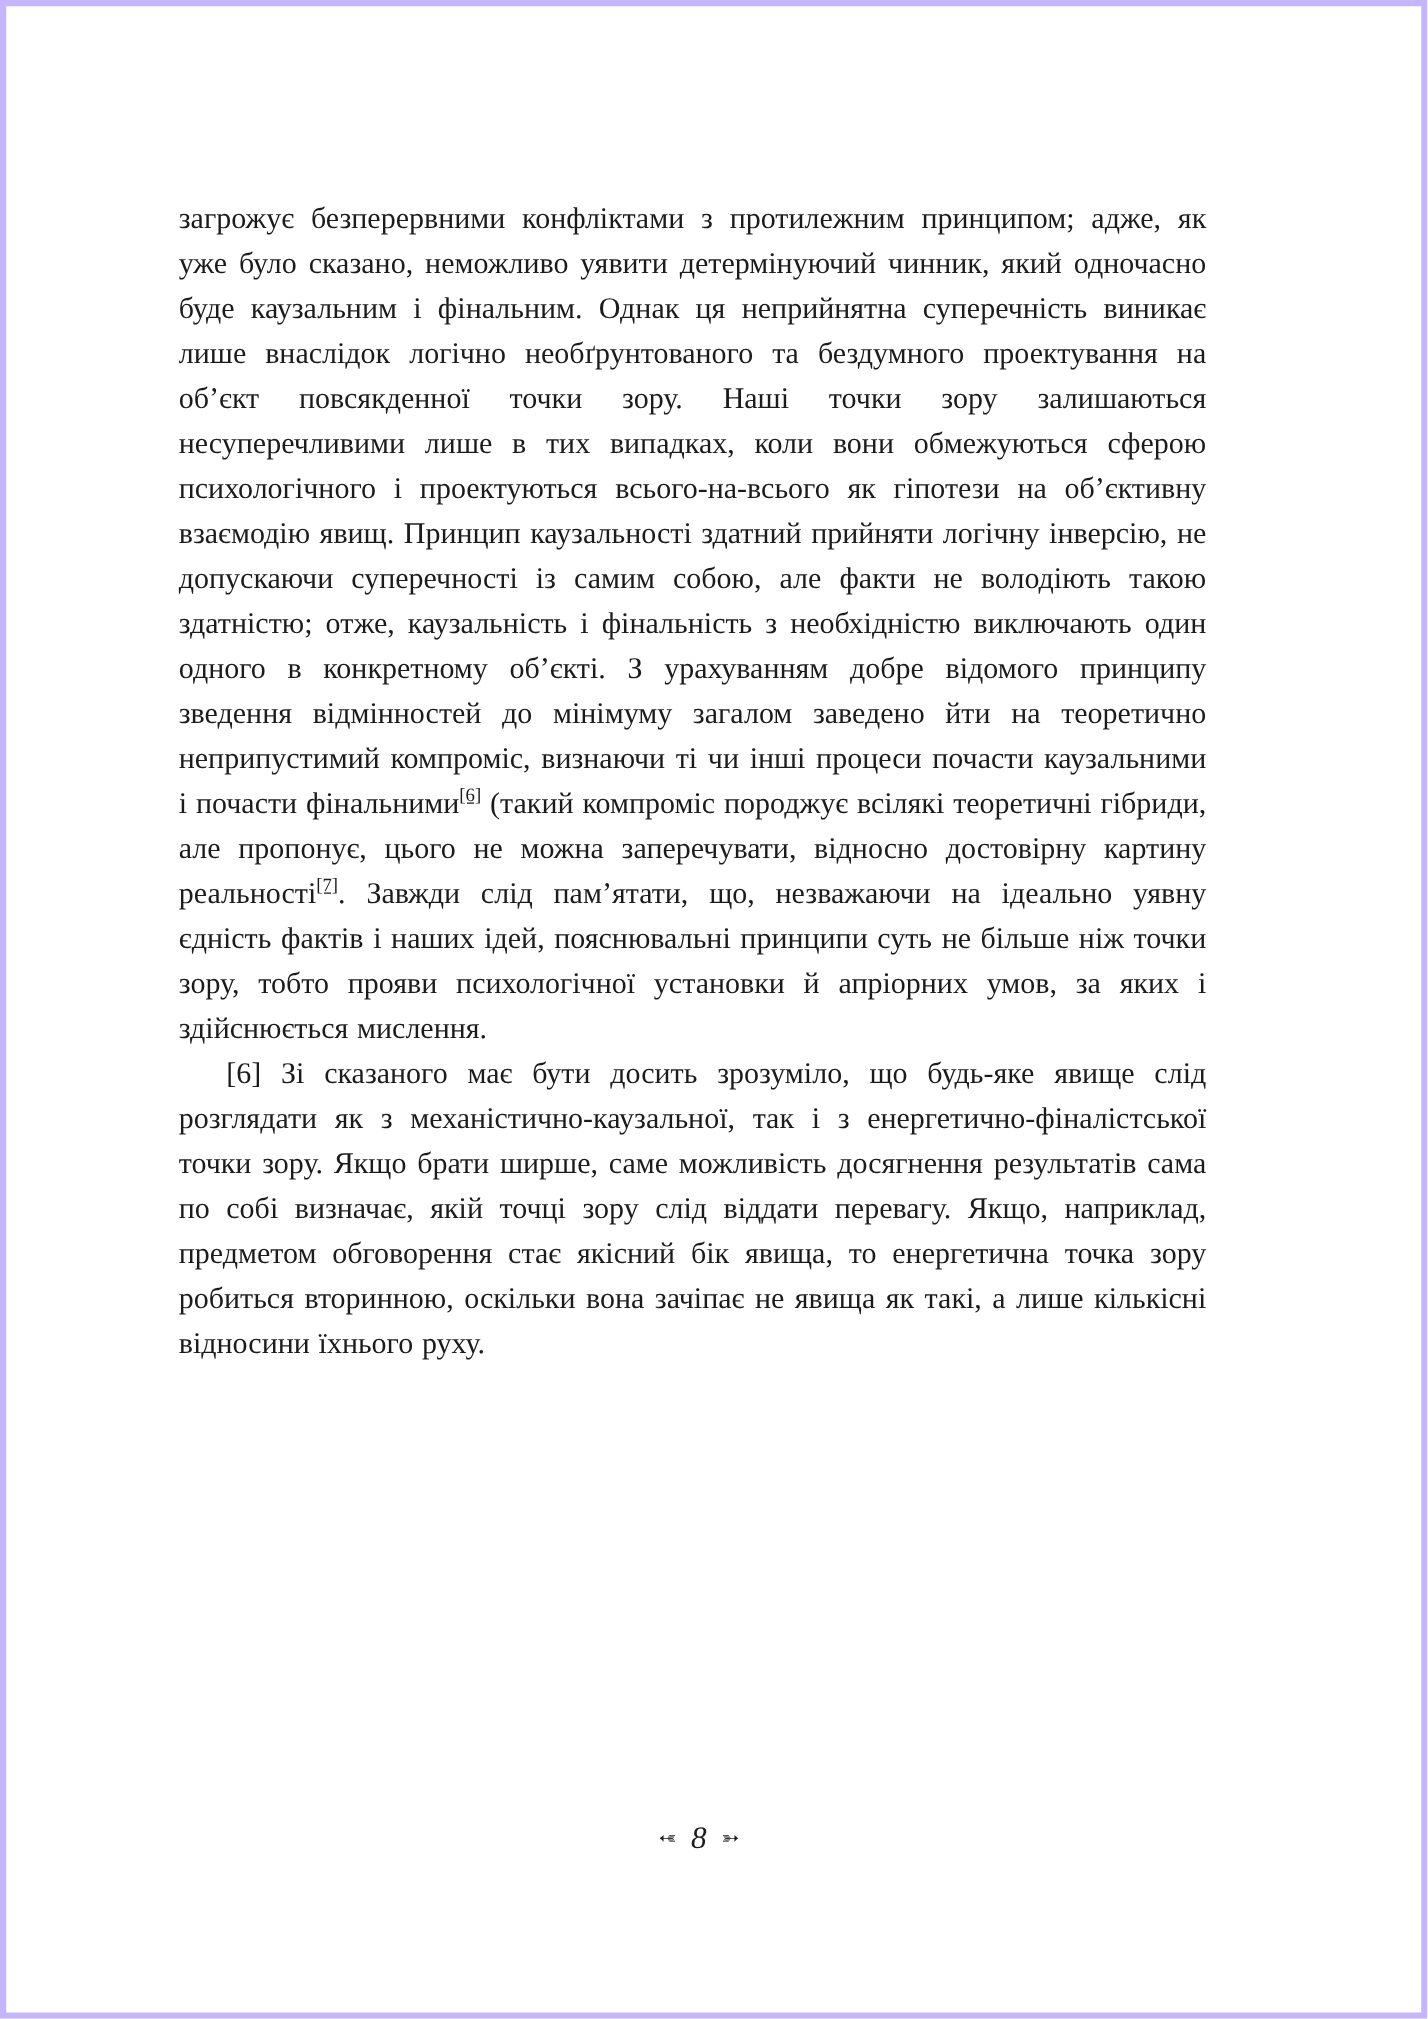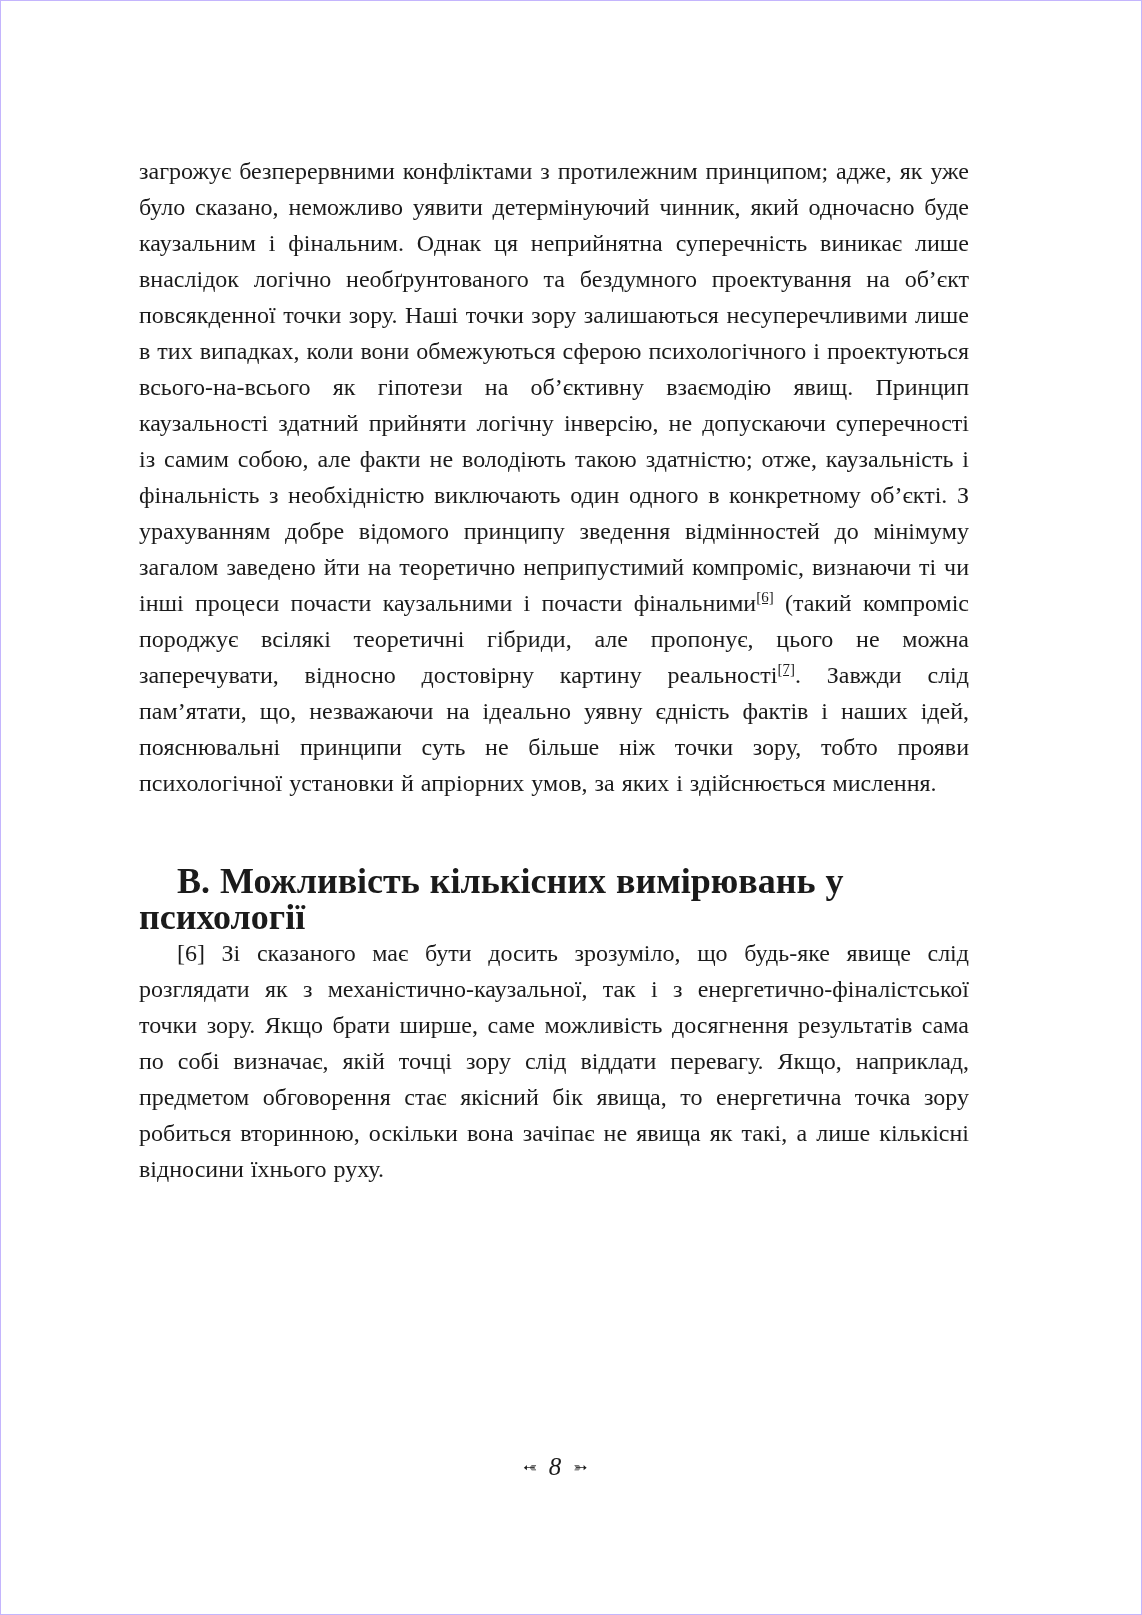--- a/index.html
+++ b/index.html
@@ -6,21 +6,21 @@
     margin: 0;
     padding: 0;
     background: #ffffff;
   }
   .page {
     position: relative;
     width: 1142px;
     height: 1615px;
     box-sizing: border-box;
     background: #ffffff;
-    border: 1px solid #c4b5fd;
+    border: 5px solid #c4b5fd;
     padding: 152px 172px 0 138px;
     font-family: "Liberation Serif", "DejaVu Serif", serif;
     font-size: 24px;
     line-height: 36px;
     color: #1b1b1b;
     overflow: hidden;
   }
   .para {
     margin: 0;
     text-align: justify;
@@ -74,21 +74,20 @@
     font-style: italic;
   }
 </style>
 </head>
 <body>
 
 <div class="page">
 
   <p class="para no-indent"><span>загрожує безперервними конфліктами з протилежним принципом; адже, як уже було сказано, неможливо уявити детермінуючий чинник, який одночасно буде каузальним і фінальним. Однак ця неприйнятна суперечність виникає лише внаслідок логічно необґрунтованого та бездумного проектування на об’єкт повсякденної точки зору. Наші точки зору залишаються несуперечливими лише в тих випадках, коли вони обмежуються сферою психологічного і проектуються всього-на-всього як гіпотези на об’єктивну взаємодію явищ. Принцип каузальності здатний прийняти логічну інверсію, не допускаючи суперечності із самим собою, але факти не володіють такою здатністю; отже, каузальність і фінальність з необхідністю виключають один одного в конкретному об’єкті. З урахуванням добре відомого принципу зведення відмінностей до мінімуму загалом заведено йти на теоретично неприпустимий компроміс, визнаючи ті чи інші процеси почасти каузальними і почасти фінальними</span><sup class="ref">[6]</sup><span> (такий компроміс породжує всілякі теоретичні гібриди, але пропонує, цього не можна заперечувати, відносно достовірну картину реальності</span><sup class="ref">[7]</sup><span>. Завжди слід пам’ятати, що, незважаючи на ідеально уявну єдність фактів і наших ідей, пояснювальні принципи суть не більше ніж точки зору, тобто прояви психологічної установки й апріорних умов, за яких і здійснюється мислення.</span></p>
 
-  <h2 class="heading para">В. Можливість кількісних вимірювань у психології</h2>
 
   <p class="para">[6] Зі сказаного має бути досить зрозуміло, що будь-яке явище слід розглядати як з механістично-каузальної, так і з енергетично-фіналістської точки зору. Якщо брати ширше, саме можливість досягнення результатів сама по собі визначає, якій точці зору слід віддати перевагу. Якщо, наприклад, предметом обговорення стає якісний бік явища, то енергетична точка зору робиться вторинною, оскільки вона зачіпає не явища як такі, а лише кількісні відносини їхнього руху.</p>
 
 
   <div class="footer">
     <span class="ornament left">➳</span><span class="page-number">8</span><span class="ornament right">➳</span>
   </div>
 
 </div>
 

